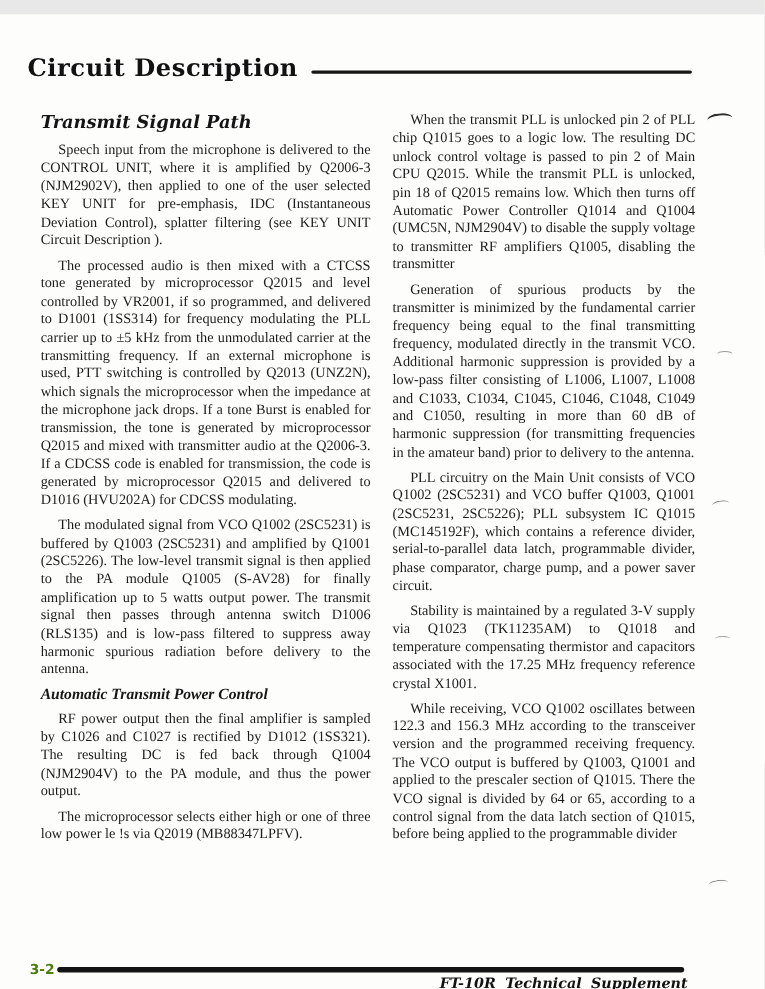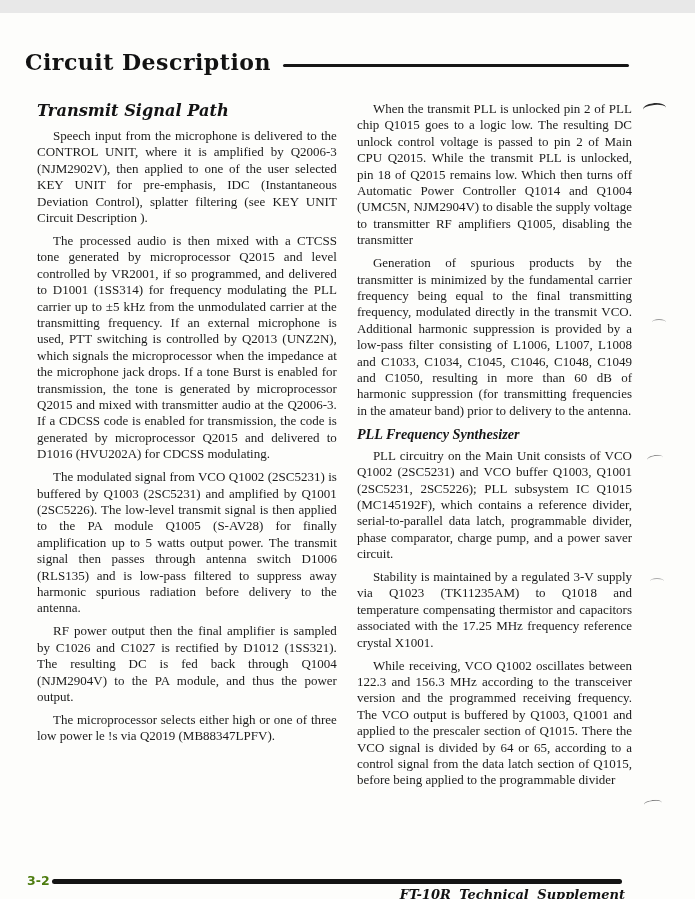--- a/index.html
+++ b/index.html
@@ -83,28 +83,28 @@
     <div class="title-rule"></div>
   </div>
 
   <div class="columns">
 
     <section class="col col-left">
       <h2 class="h-major">Transmit Signal Path</h2>
       <p class="para">Speech input from the microphone is delivered to the CONTROL UNIT, where it is amplified by Q2006-3 (NJM2902V), then applied to one of the user selected KEY UNIT for pre-emphasis, IDC (Instantaneous Deviation Control), splatter filtering (see KEY UNIT Circuit Description ).</p>
       <p class="para">The processed audio is then mixed with a CTCSS tone generated by microprocessor Q2015 and level controlled by VR2001, if so programmed, and delivered to D1001 (1SS314) for frequency modulating the PLL carrier up to ±5 kHz from the unmodulated carrier at the transmitting frequency. If an external microphone is used, PTT switching is controlled by Q2013 (UNZ2N), which signals the microprocessor when the impedance at the microphone jack drops. If a tone Burst is enabled for transmission, the tone is generated by microprocessor Q2015 and mixed with transmitter audio at the Q2006-3. If a CDCSS code is enabled for transmission, the code is generated by microprocessor Q2015 and delivered to D1016 (HVU202A) for CDCSS modulating.</p>
       <p class="para">The modulated signal from VCO Q1002 (2SC5231) is buffered by Q1003 (2SC5231) and amplified by Q1001 (2SC5226). The low-level transmit signal is then applied to the PA module Q1005 (S-AV28) for finally amplification up to 5 watts output power. The transmit signal then passes through antenna switch D1006 (RLS135) and is low-pass filtered to suppress away harmonic spurious radiation before delivery to the antenna.</p>
+      <h3 class="h-minor">Automatic Transmit Power Control</h3>
       <p class="para">RF power output then the final amplifier is sampled by C1026 and C1027 is rectified by D1012 (1SS321). The resulting DC is fed back through Q1004 (NJM2904V) to the PA module, and thus the power output.</p>
       <p class="para">The microprocessor selects either high or one of three low power le !s via Q2019 (MB88347LPFV).</p>
     </section>
 
     <section class="col col-right">
       <p class="para">When the transmit PLL is unlocked pin 2 of PLL chip Q1015 goes to a logic low. The resulting DC unlock control voltage is passed to pin 2 of Main CPU Q2015. While the transmit PLL is unlocked, pin 18 of Q2015 remains low. Which then turns off Automatic Power Controller Q1014 and Q1004 (UMC5N, NJM2904V) to disable the supply voltage to transmitter RF amplifiers Q1005, disabling the transmitter</p>
       <p class="para">Generation of spurious products by the transmitter is minimized by the fundamental carrier frequency being equal to the final transmitting frequency, modulated directly in the transmit VCO. Additional harmonic suppression is provided by a low-pass filter consisting of L1006, L1007, L1008 and C1033, C1034, C1045, C1046, C1048, C1049 and C1050, resulting in more than 60 dB of harmonic suppression (for transmitting frequencies in the amateur band) prior to delivery to the antenna.</p>
-      <h3 class="h-minor">PLL Frequency Synthesizer</h3>
       <p class="para">PLL circuitry on the Main Unit consists of VCO Q1002 (2SC5231) and VCO buffer Q1003, Q1001 (2SC5231, 2SC5226); PLL subsystem IC Q1015 (MC145192F), which contains a reference divider, serial-to-parallel data latch, programmable divider, phase comparator, charge pump, and a power saver circuit.</p>
       <p class="para">Stability is maintained by a regulated 3-V supply via Q1023 (TK11235AM) to Q1018 and temperature compensating thermistor and capacitors associated with the 17.25 MHz frequency reference crystal X1001.</p>
       <p class="para">While receiving, VCO Q1002 oscillates between 122.3 and 156.3 MHz according to the transceiver version and the programmed receiving frequency. The VCO output is buffered by Q1003, Q1001 and applied to the prescaler section of Q1015. There the VCO signal is divided by 64 or 65, according to a control signal from the data latch section of Q1015, before being applied to the programmable divider</p>
     </section>
 
   </div>
 
   <span class="pageno">3-2</span>
   <div class="footer-rule"></div>
   <div class="footer-text">FT-10R Technical Supplement</div>

